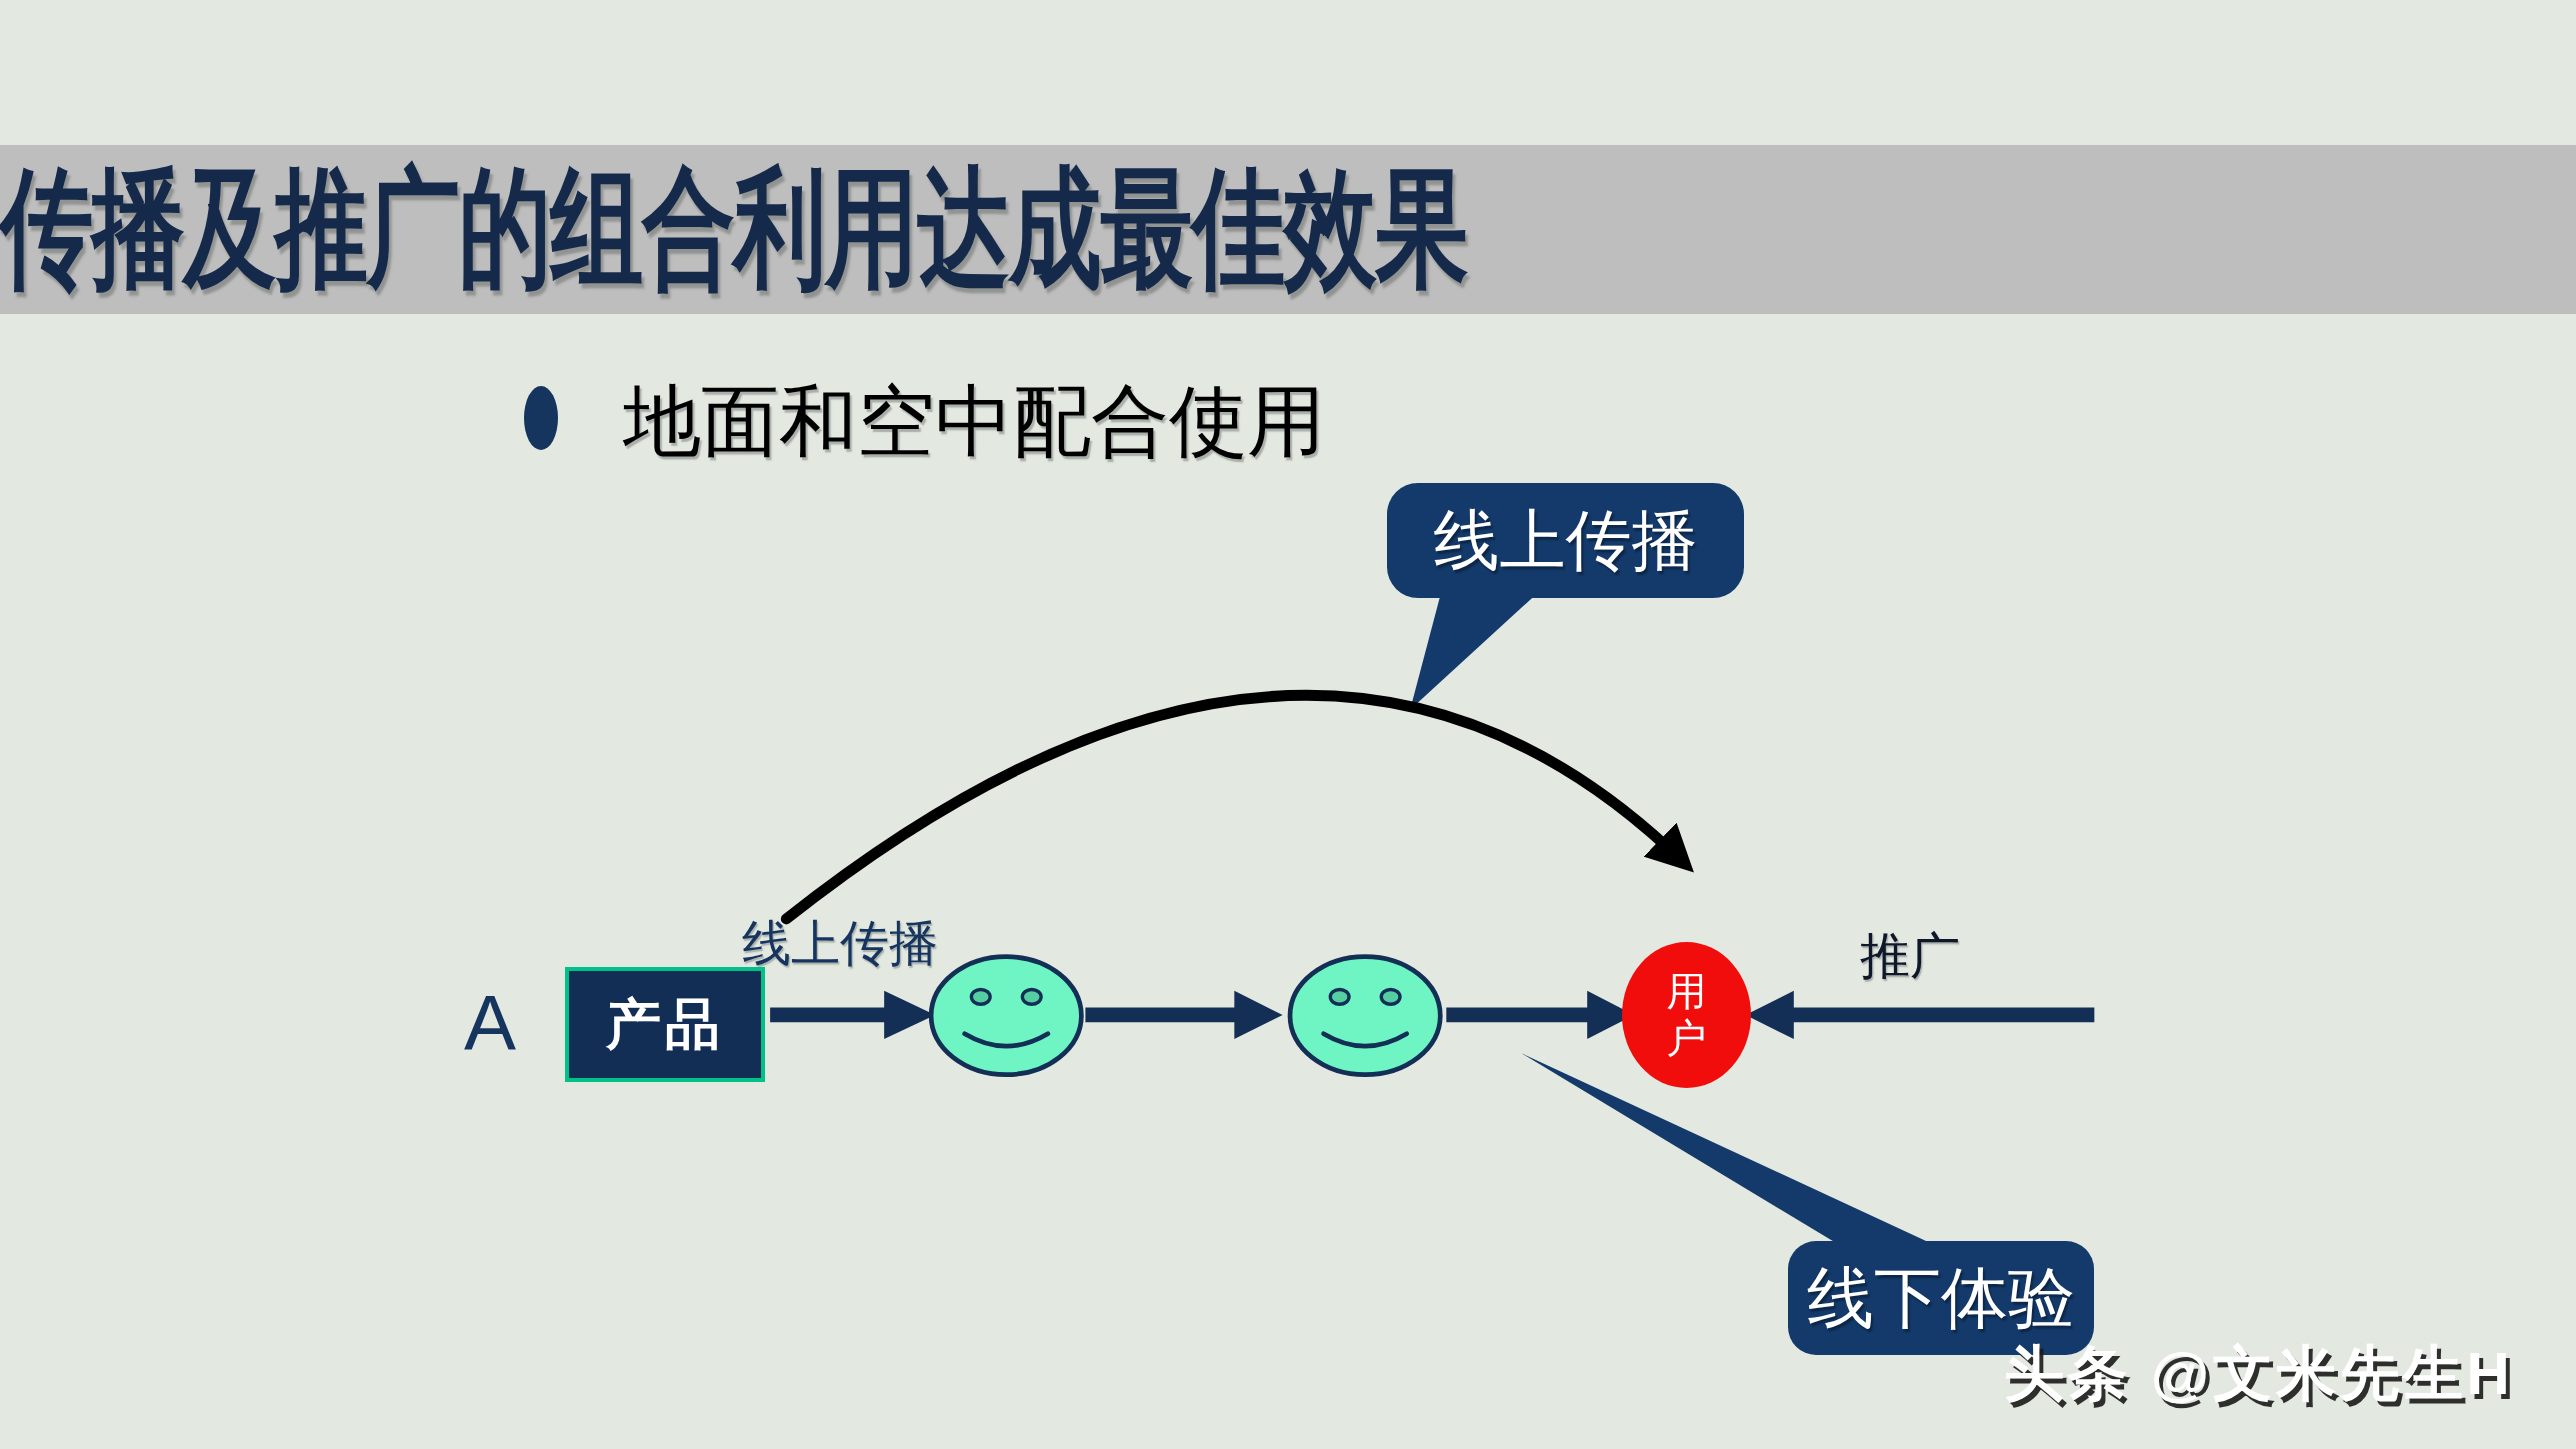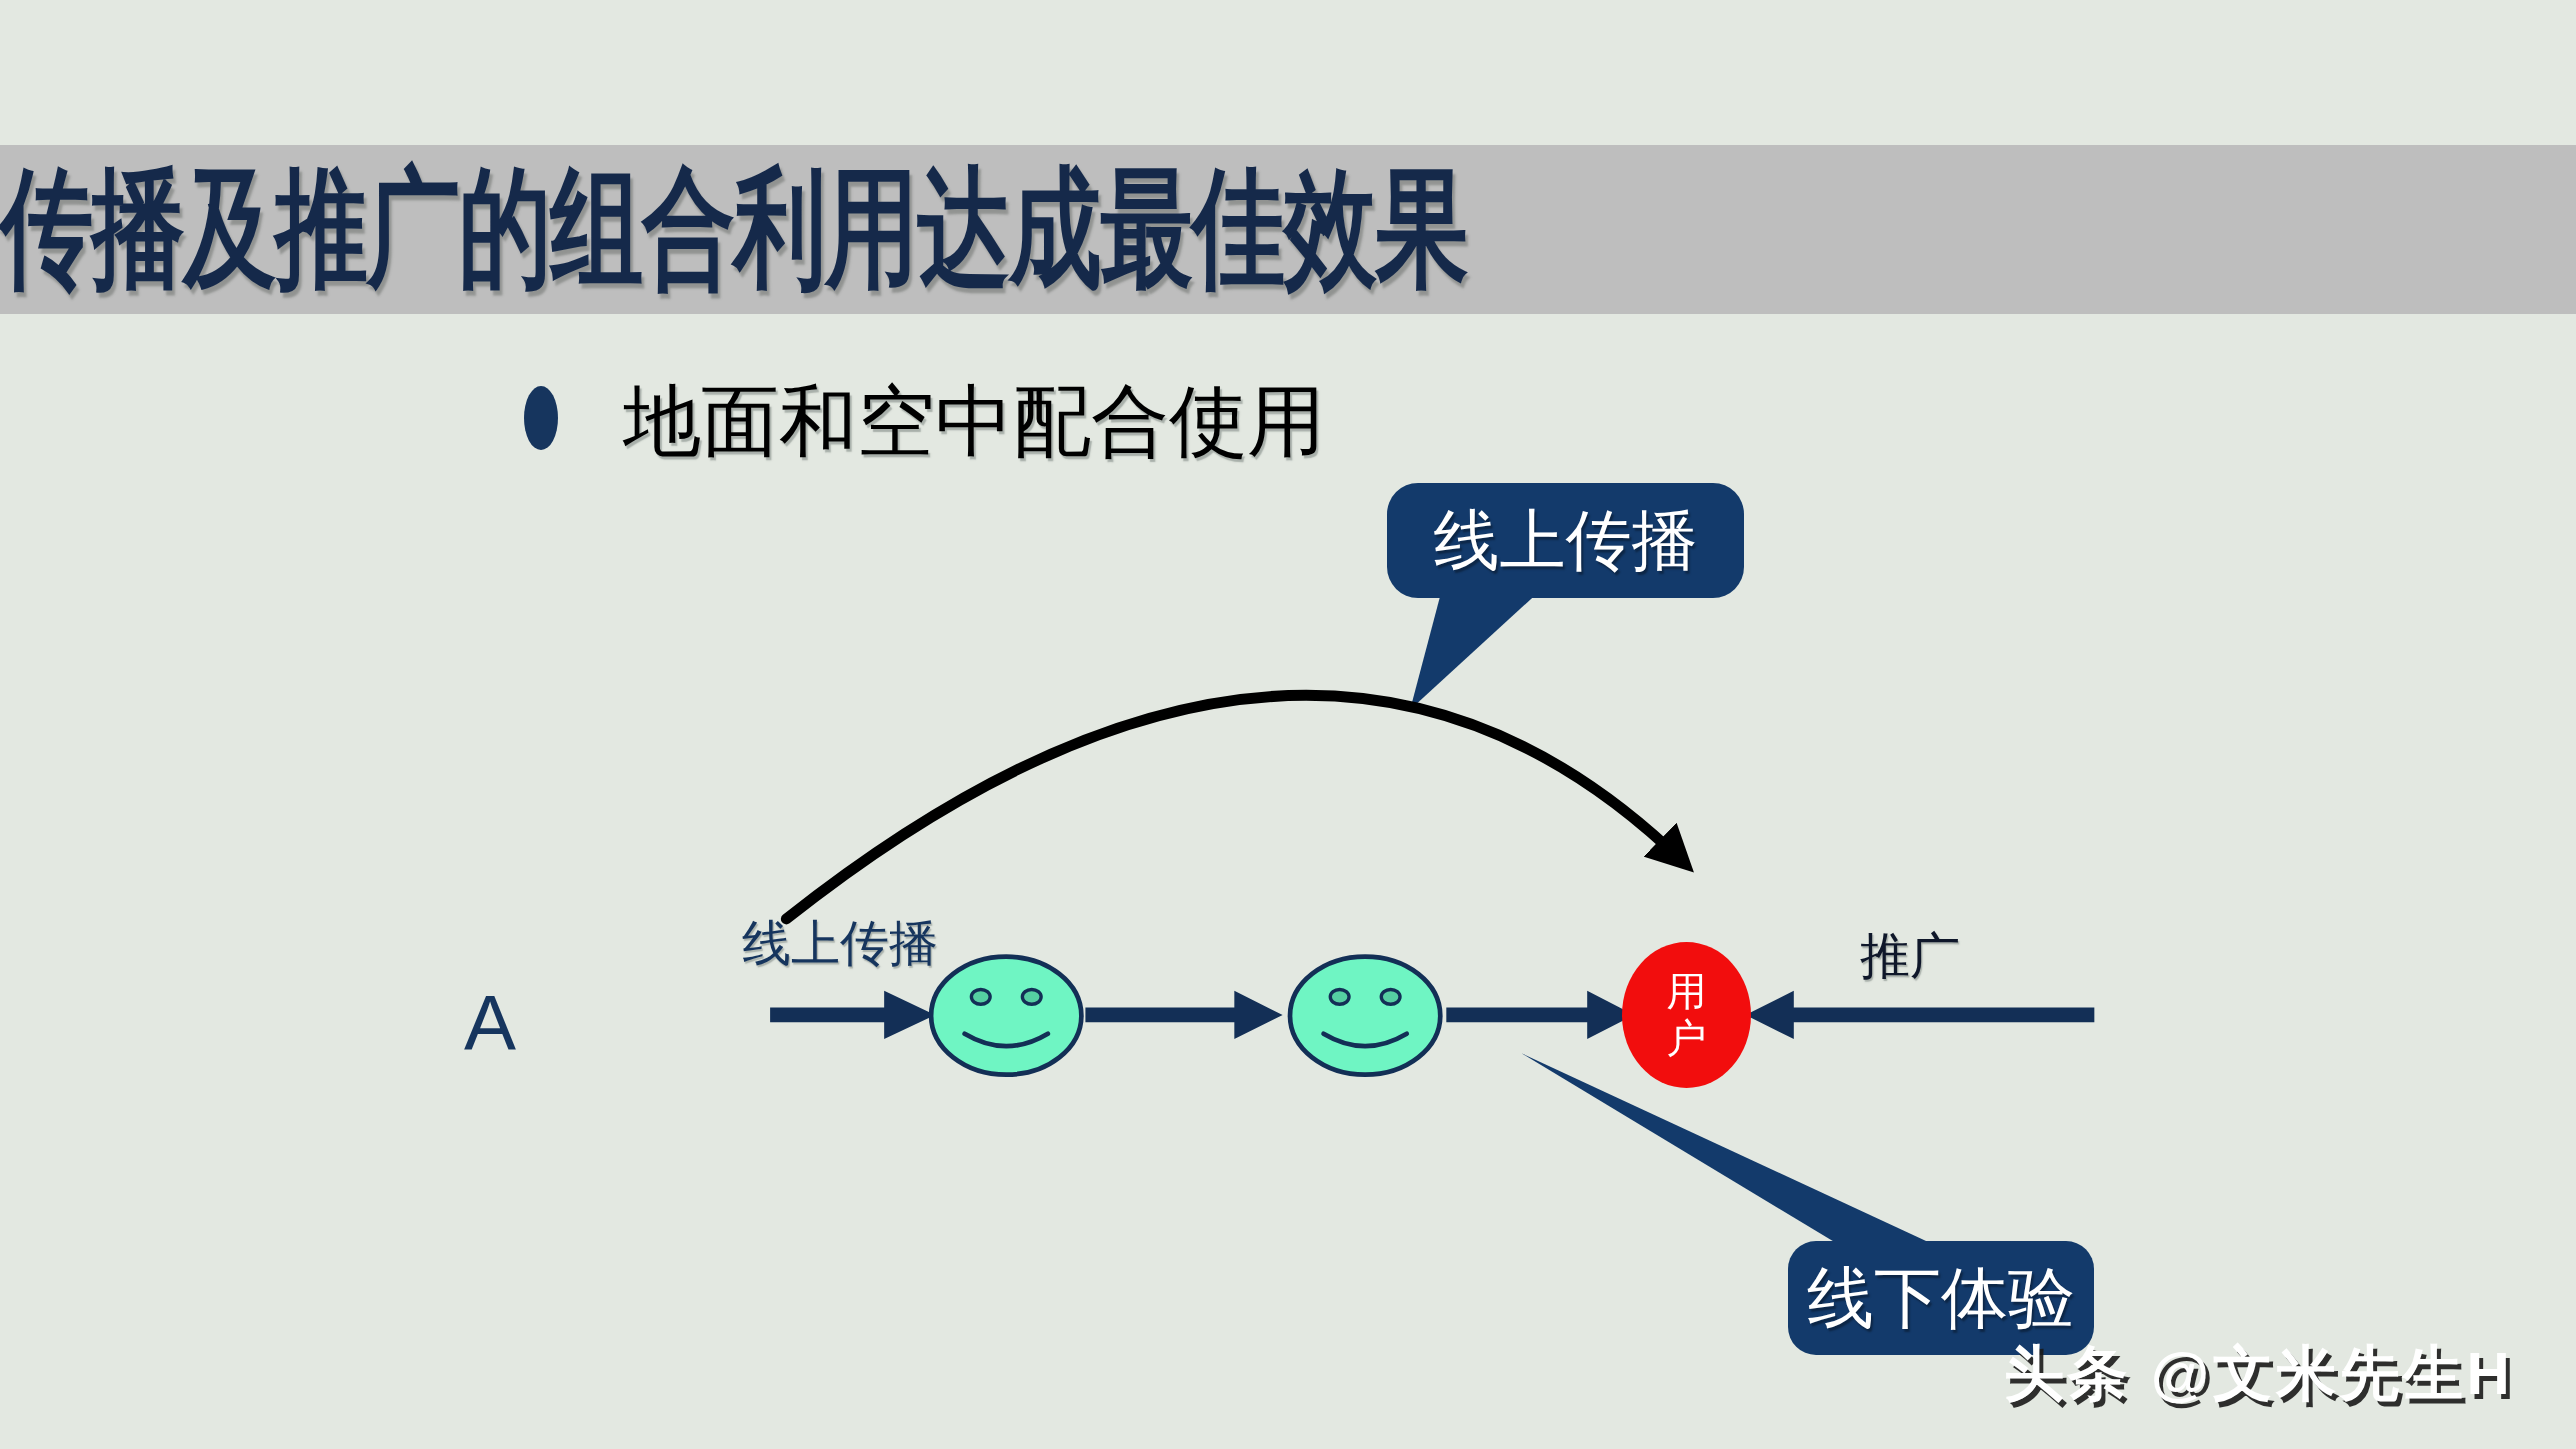--- a/index.html
+++ b/index.html
@@ -180,20 +180,23 @@
   <div class="abs callout callout-online">
     <span>线上传播</span>
   </div>
 
   <div class="abs callout callout-offline">
     <span>线下体验</span>
   </div>
 
   <div class="abs row-label">A</div>
 
+  <div class="abs product-box">
+    <span>产品</span>
+  </div>
 
   <div class="abs sales-label">线上传播</div>
 
   <div class="abs promo-label">推广</div>
 
   <div class="abs user-circle">
     <span>用</span>
     <span>户</span>
   </div>
 

